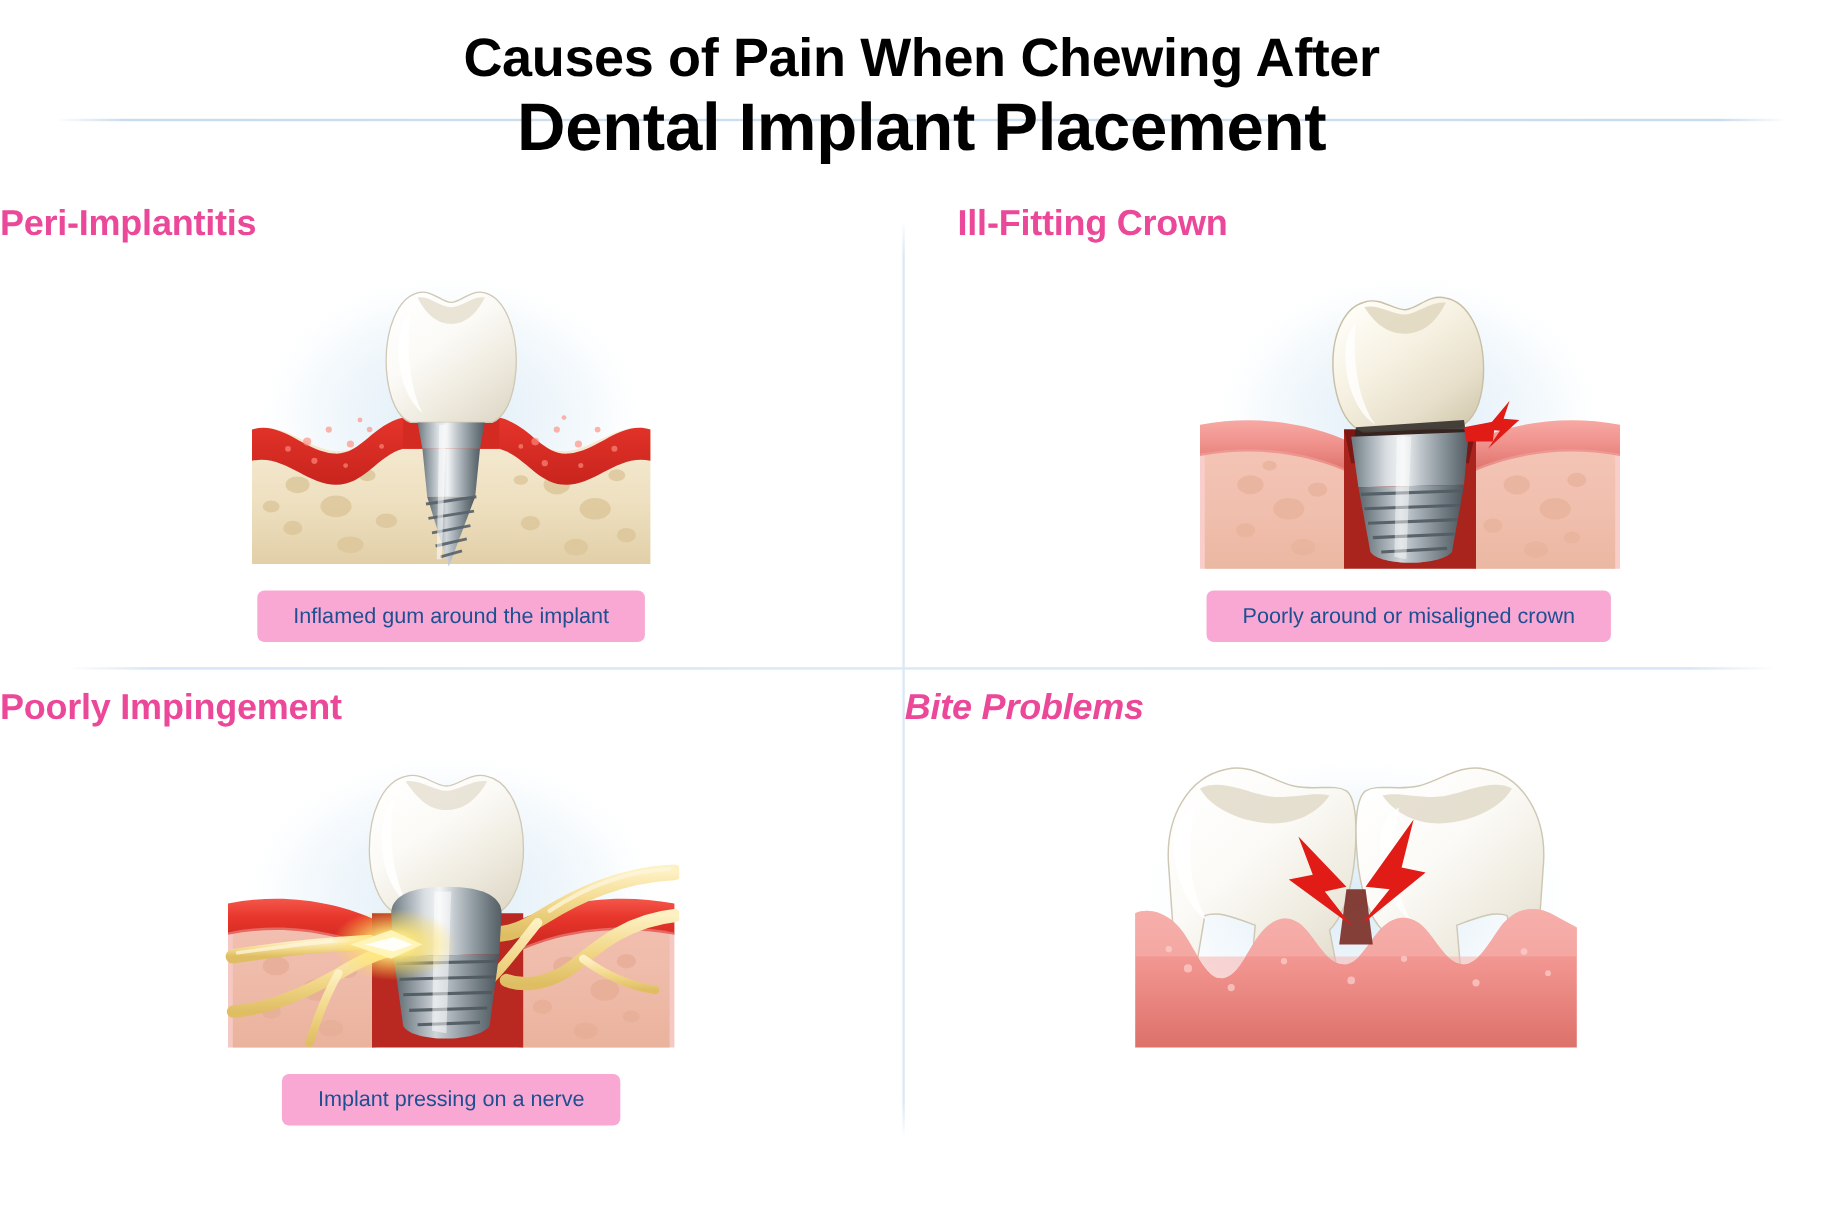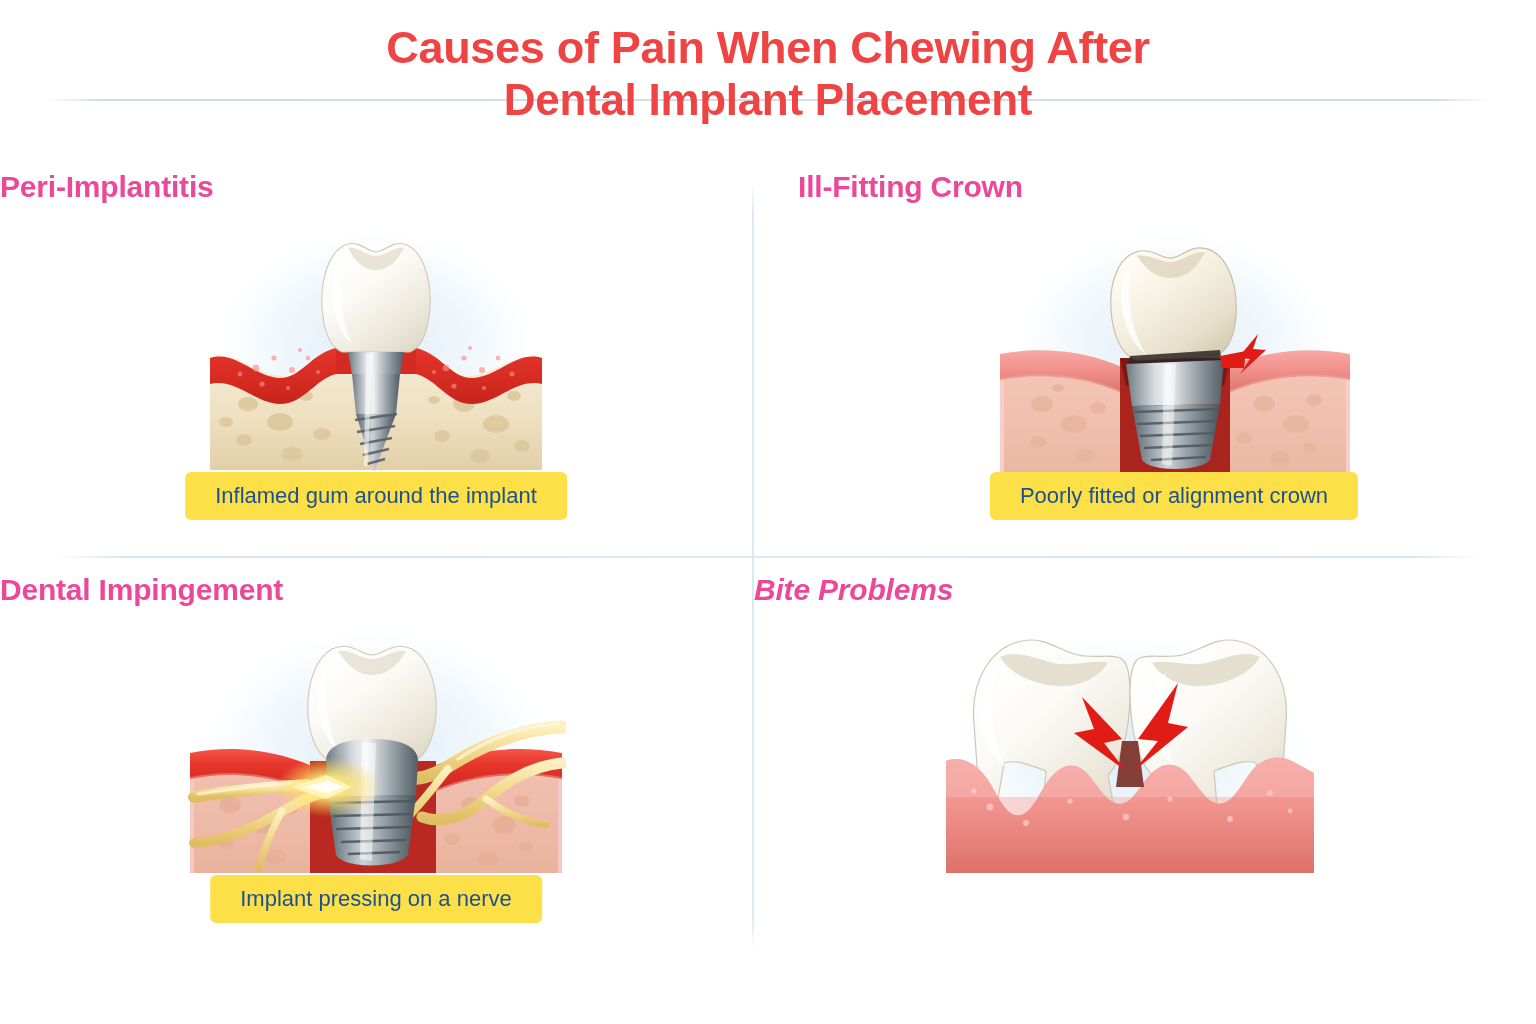--- a/index.html
+++ b/index.html
@@ -21,26 +21,26 @@
     position: absolute;
     top: 24px;
     left: 0;
     width: 1536px;
     text-align: center;
     z-index: 5;
   }
   .title-line {
     font-family: "Liberation Sans", sans-serif;
     font-weight: bold;
-    color: #ef4444;
+    color: #000000;
     letter-spacing: -0.3px;
     line-height: 1.05;
   }
   .title-line-1 { font-size: 45px; }
-  .title-line-2 { font-size: 44px; margin-top: 6px; }
+  .title-line-2 { font-size: 56px; margin-top: 6px; }
 
   
   .rule-h-top {
     position: absolute;
     left: 46px;
     top: 99px;
     width: 1444px;
     height: 2px;
     background: linear-gradient(to right,
         rgba(197,220,240,0) 0%,
@@ -96,27 +96,27 @@
     position: absolute;
     top: 48px;
     left: 0;
     width: 752px;
     height: 272px;
   }
   .figure svg { display: block; margin: 0 auto; }
 
   .caption {
     position: absolute;
-    top: 312px;
+    top: 332px;
     left: 50%;
     transform: translateX(-50%);
-    background: #fde047;
+    background: #f9a8d4;
     border-radius: 6px;
     color: #1d4f91;
-    font-size: 22px;
+    font-size: 18px;
     padding: 11px 30px;
     white-space: nowrap;
     box-sizing: border-box;
   }
 </style>
 </head>
 <body>
 
 <div class="title-block">
   <div class="title-line title-line-1">Causes of Pain When Chewing After</div>
@@ -312,25 +312,25 @@
         <path d="M150,240 L218,237"></path>
           <path d="M157,252 L212,249"></path>
       </g>
       <path d="M170,156 L182,156 L178,258 L168,256 Z" fill="#ffffff" opacity="0.45"></path>
 
       <path d="M264,126 L244,150 L256,151 L246,166 L272,142 L259,141 Z" fill="#e11b16"></path>
       <path d="M226,148 L252,143 L250,160 L228,160 Z" fill="#e11b16"></path>
     </svg>
   </div>
 
-  <div class="caption">Poorly fitted or alignment crown</div>
+  <div class="caption">Poorly around or misaligned crown</div>
 </div>
 
 <div class="quad" id="quad-3">
-  <div class="quad-heading">Dental Impingement</div>
+  <div class="quad-heading">Poorly Impingement</div>
 
   <div class="figure">
     <svg width="380" height="272" viewBox="0 0 380 272">
       <ellipse cx="190" cy="138" rx="188" ry="132" fill="url(#gHalo)"></ellipse>
 
       <path d="M8,158 C50,148 96,158 126,172 L126,262 L8,262 Z" fill="url(#gBone)"></path>
       <path d="M248,172 C278,158 326,148 372,158 L372,262 L248,262 Z" fill="url(#gBone)"></path>
       <g fill="#ddc79c" opacity="0.85">
         <ellipse cx="44" cy="194" rx="11" ry="8"></ellipse>
           <ellipse cx="78" cy="214" rx="12" ry="9"></ellipse>

